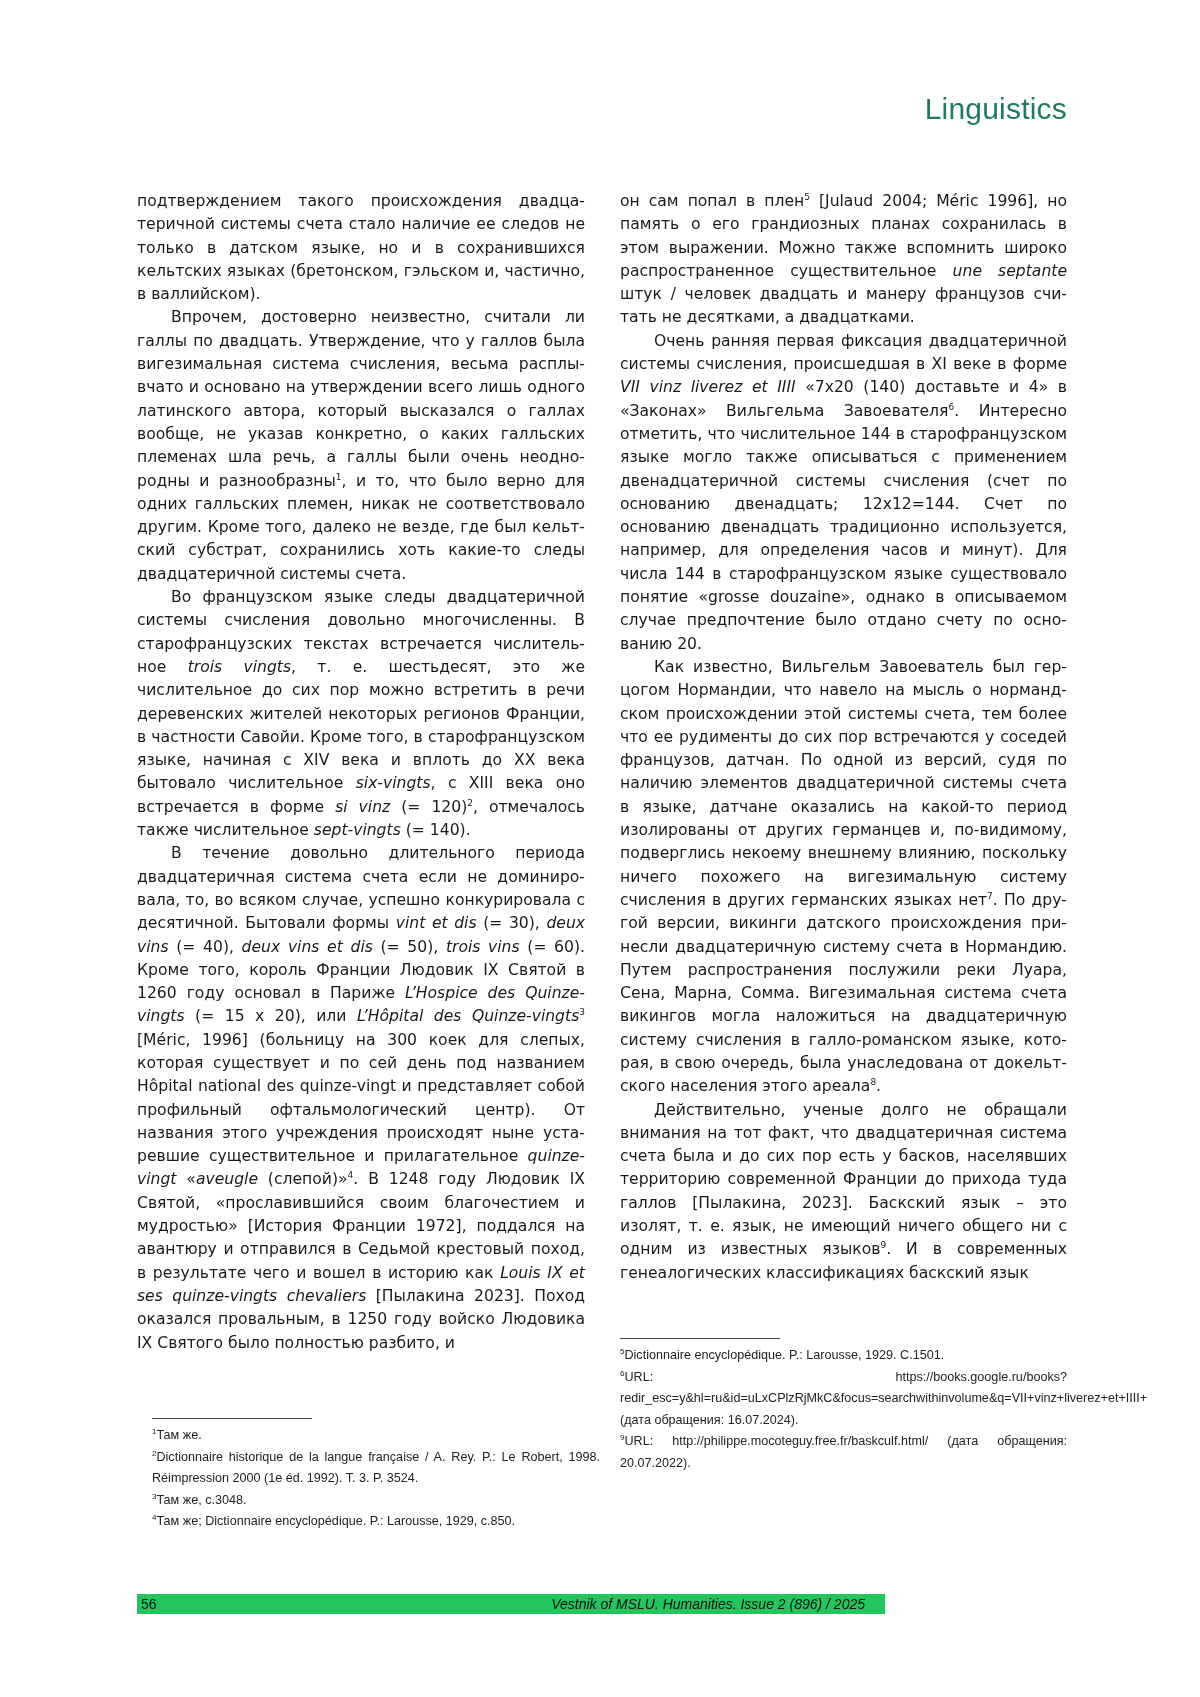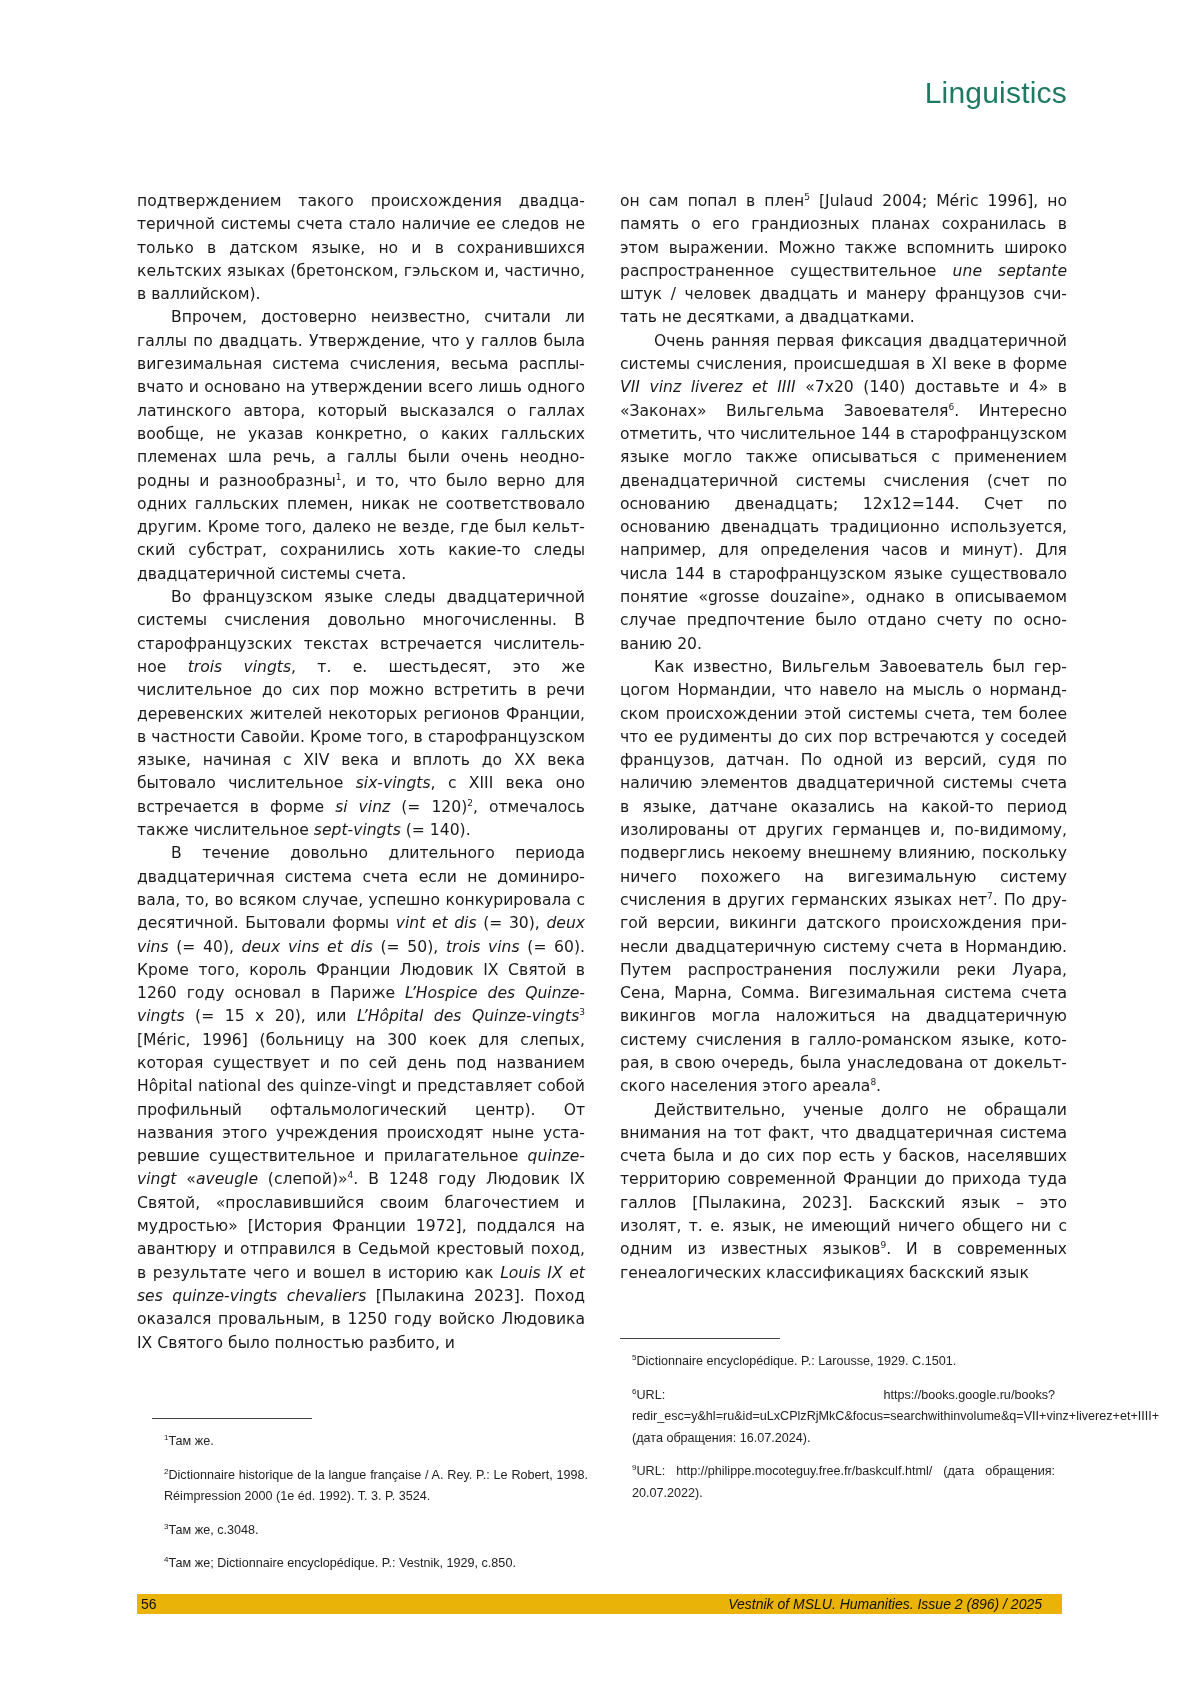--- a/index.html
+++ b/index.html
@@ -1,18 +1,18 @@
 <!DOCTYPE html>
 <html><head>
 <meta charset="utf-8">
 <style>
   html, body { margin: 0; padding: 0; background: #ffffff; }
   body { width: 1200px; height: 1697px; position: relative; overflow: hidden; }
   .section-title {
-    position: absolute; right: 133px; top: 76px;
+    position: absolute; right: 133px; top: 92px;
     font-family: "Liberation Sans", sans-serif; font-size: 30px;
     color: #1e7a62; letter-spacing: 0.2px;
   }
   .column {
     position: absolute; top: 190px; width: 448px;
     font-family: "DejaVu Sans", sans-serif; font-size: 15.6px; line-height: 23.3px;
     color: #1a1a1a; text-align: justify; hyphens: manual;
   }
   .col-left { left: 137px; }
   .col-right { left: 620px; width: 447px; }
@@ -21,25 +21,25 @@
   .column i { font-style: italic; }
   sup { font-size: 9px; line-height: 0; vertical-align: 6px; }
   .footnotes {
     position: absolute; width: 448px;
     font-family: "Liberation Sans", sans-serif; font-size: 12.6px; line-height: 21.5px;
     color: #222; text-align: justify;
   }
   .fn-left { left: 152px; top: 1418px; }
   .fn-right { left: 620px; top: 1338px; width: 447px; }
   .footnotes .rule { height: 1.4px; background: #444; width: 160px; margin-bottom: 6px; }
-  .footnotes p { margin: 12px; }
+  .footnotes p { margin: 0; }
   .footnotes sup { font-size: 8px; vertical-align: 5px; }
   .footer-band {
-    position: absolute; left: 137px; top: 1594px; width: 925px; height: 20px;
-    background: #eab308;
+    position: absolute; left: 137px; top: 1594px; width: 748px; height: 20px;
+    background: #22c55e;
   }
   .page-number {
     position: absolute; left: 4px; top: 0; line-height: 20px;
     font-family: "Liberation Sans", sans-serif; font-size: 14px; color: #111;
   }
   .journal-info {
     position: absolute; right: 20px; top: 0; line-height: 20px;
     font-family: "Liberation Sans", sans-serif; font-size: 14px; font-style: italic; color: #111;
   }
 </style>
@@ -59,21 +59,21 @@
     <p class="indent"><span>Очень ранняя первая фиксация двадцатерич­ной системы счисления, происшедшая в XI веке в форме </span><i>VII vinz liverez et IIII</i><span> «7x20 (140) доставьте и 4» в «Законах» Вильгельма Завоевателя</span><sup>6</sup><span>. Инте­ресно отметить, что числительное 144 в староф­ранцузском языке могло также описываться с при­менением двенадцатеричной системы счисления (счет по основанию двенадцать; 12x12=144. Счет по основанию двенадцать традиционно используется, например, для определения часов и минут). Для числа 144 в старофранцузском языке существовало понятие «grosse douzaine», однако в описываемом случае предпочтение было отдано счету по осно­ванию 20.</span></p>
     <p class="indent"><span>Как известно, Вильгельм Завоеватель был гер­цогом Нормандии, что навело на мысль о норманд­ском происхождении этой системы счета, тем более что ее рудименты до сих пор встречаются у сосе­дей французов, датчан. По одной из версий, судя по наличию элементов двадцатеричной системы сче­та в языке, датчане оказались на какой-то период изолированы от других германцев и, по-видимому, подверглись некоему внешнему влиянию, посколь­ку ничего похожего на вигезимальную систему счисления в других германских языках нет</span><sup>7</sup><span>. По дру­гой версии, викинги датского происхождения при­несли двадцатеричную систему счета в Нормандию. Путем распространения послужили реки Луара, Сена, Марна, Сомма. Вигезимальная система счета викингов могла наложиться на двадцатеричную систему счисления в галло-романском языке, кото­рая, в свою очередь, была унаследована от докельт­ского населения этого ареала</span><sup>8</sup><span>.</span></p>
     <p class="indent"><span>Действительно, ученые долго не обращали внимания на тот факт, что двадцатеричная система счета была и до сих пор есть у басков, населявших территорию современной Франции до прихода туда галлов [Пылакина, 2023]. Баскский язык – это изолят, т. е. язык, не имеющий ничего общего ни с одним из известных языков</span><sup>9</sup><span>. И в современных генеалогических классификациях баскский язык</span></p>
   </div>
 
 <div class="footnotes fn-left">
   <div class="rule"></div>
 <p><sup>1</sup><span>Там же.</span></p>
     <p><sup>2</sup><span>Dictionnaire historique de la langue française / A. Rey. P.: Le Robert, 1998. Réimpression 2000 (1e éd. 1992). T. 3. P. 3524.</span></p>
     <p><sup>3</sup><span>Там же, с.3048.</span></p>
-    <p><sup>4</sup><span>Там же; Dictionnaire encyclopédique. P.: Vestnik, 1929, с.850.</span></p>
+    <p><sup>4</sup><span>Там же; Dictionnaire encyclopédique. P.: Larousse, 1929, с.850.</span></p>
   </div>
 <div class="footnotes fn-right">
   <div class="rule"></div>
 <p><sup>5</sup><span>Dictionnaire encyclopédique. P.: Larousse, 1929. С.1501.</span></p>
     <p><sup>6</sup><span>URL: https://books.google.ru/books?redir_esc=y&amp;hl=ru&amp;id=uLxCPlzRjMkC&amp;focus=searchwithinvolume&amp;q=VII+vinz+liverez+et+IIII+ (дата обраще­ния: 16.07.2024).</span></p>
     <p><sup>9</sup><span>URL: http://philippe.mocoteguy.free.fr/baskculf.html/ (дата обраще­ния: 20.07.2022).</span></p>
   </div>
 
 <div class="footer-band">
   <span class="page-number">56</span>

